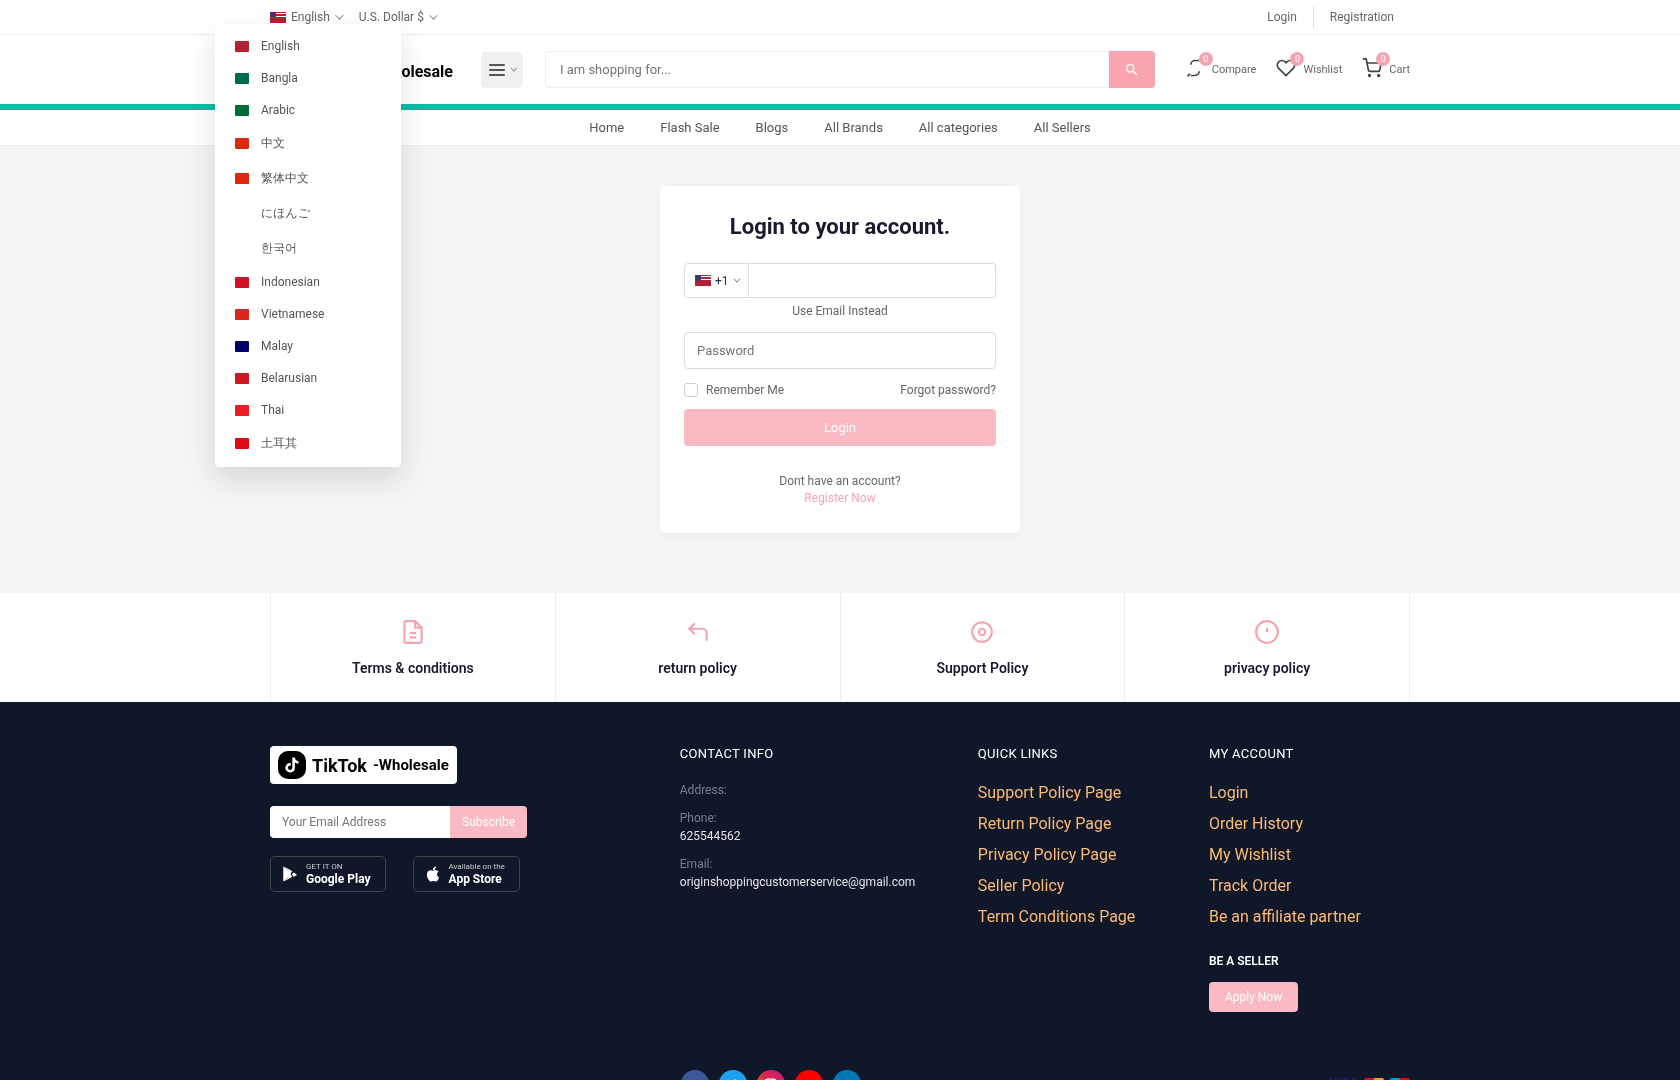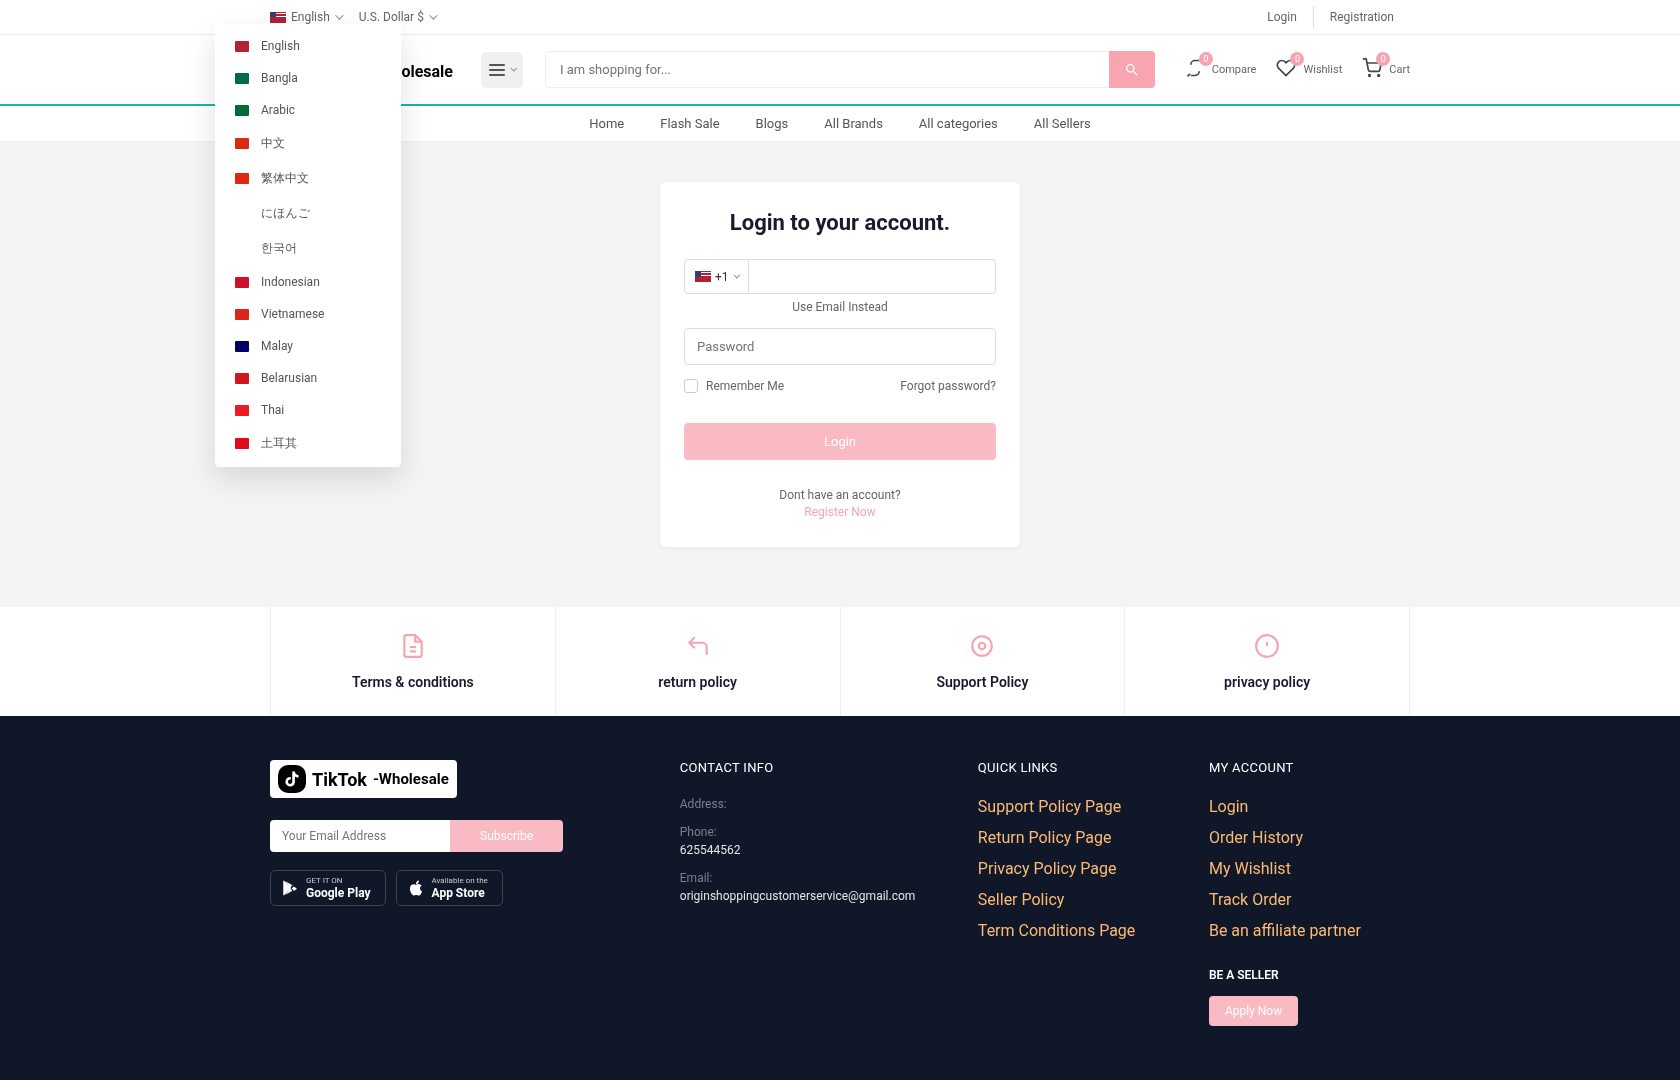--- a/index.html
+++ b/index.html
@@ -30,33 +30,33 @@
 .search-wrap{flex:1;display:flex;margin-left:10px}
 .search-input{flex:1;border:1px solid #eee;border-right:none;padding:10px 14px;font-size:13px;outline:none;border-radius:4px 0 0 4px}
 .search-btn{width:46px;background:#f8a5b0;border:none;border-radius:0 4px 4px 0;cursor:pointer;display:flex;align-items:center;justify-content:center}
 .search-btn svg{width:16px;height:16px;fill:#fff}
 .header-actions{display:flex;gap:20px;margin-left:18px}
 .header-action{display:flex;align-items:center;gap:7px;position:relative;cursor:pointer}
 .action-icon{position:relative}
 .action-icon svg{width:20px;height:20px;stroke:#444;fill:none;stroke-width:2}
 .badge{position:absolute;top:-6px;right:-8px;background:#f5a5b0;color:#fff;font-size:9px;width:14px;height:14px;border-radius:50%;display:flex;align-items:center;justify-content:center}
 .action-label{font-size:11px;color:#666}
-.navbar{border-top:2px solid #14b8a6;border-bottom:1px solid #eee;padding:10px 0}
+.navbar{border-top:6px solid #14b8a6;border-bottom:1px solid #eee;padding:10px 0}
 .navbar-inner{display:flex;justify-content:center;gap:36px}
 .nav-link{color:#555;text-decoration:none;font-size:13px;cursor:pointer}
 .main{background:#f3f4f6;padding:40px 0 60px;min-height:380px}
 .login-card{max-width:360px;margin:0 auto;background:#fff;border-radius:6px;padding:28px 24px;box-shadow:0 2px 8px rgba(0,0,0,0.04)}
 .login-title{text-align:center;font-size:22px;font-weight:700;color:#1a1a2e;margin-bottom:24px}
 .phone-row{display:flex;margin-bottom:6px}
 .country-code{display:flex;align-items:center;gap:4px;border:1px solid #ddd;border-right:1px solid #ddd;padding:9px 10px;border-radius:4px 0 0 4px;font-size:12px;cursor:pointer}
 .country-code .chevron-down{width:5px;height:5px;border-width:1px}
 .phone-input{flex:1;border:1px solid #ddd;border-left:none;padding:9px 12px;border-radius:0 4px 4px 0;outline:none;font-size:13px}
 .use-email{text-align:center;font-size:12px;color:#666;margin-bottom:14px;cursor:pointer}
 .password-input{width:100%;border:1px solid #ddd;padding:10px 12px;border-radius:4px;outline:none;font-size:13px;margin-bottom:14px}
-.form-row{display:flex;justify-content:space-between;align-items:flex-end;margin-bottom:30px;font-size:12px}
+.form-row{display:flex;justify-content:space-between;align-items:flex-end;margin-bottom:12px;font-size:12px}
 .checkbox-wrap{display:flex;align-items:center;gap:8px;color:#666}
 .checkbox{width:14px;height:14px;border:1px solid #ccc;border-radius:3px}
 .forgot{color:#666;cursor:pointer}
 .login-btn{width:100%;background:#f9bac3;color:#fff;border:none;padding:11px;border-radius:4px;font-size:13px;cursor:pointer;margin-bottom:28px}
 .no-account{text-align:center;font-size:12px;color:#666}
 .register-link{color:#f5a5b0;text-align:center;font-size:12px;cursor:pointer;margin-top:3px}
 .policy-strip{background:#fff}
 .policy-inner{display:flex}
 .policy-card{flex:1;text-align:center;padding:26px 10px;border-right:1px solid #eee}
 .policy-card:first-child{border-left:1px solid #eee}
@@ -64,22 +64,22 @@
 .policy-icon svg{width:26px;height:26px;stroke:#f5a5b0;fill:none;stroke-width:2}
 .policy-label{font-size:14px;font-weight:600;color:#1a1a2e}
 .footer{background:#0f1729;color:#aaa;padding:44px 0 0}
 .footer-inner{display:grid;grid-template-columns:1.7fr 1.2fr 0.9fr 0.9fr;gap:30px}
 .footer-logo-wrap{background:#fff;display:inline-flex;align-items:center;gap:6px;padding:5px 8px;border-radius:4px;margin-bottom:22px}
 .footer-logo-wrap .logo-icon{width:28px;height:28px}
 .footer-logo-text{font-weight:700;font-size:18px;color:#000}
 .footer-logo-sub{font-weight:700;font-size:15px;color:#000}
 .newsletter{display:flex;margin-bottom:18px;max-width:250px}
 .newsletter-input{flex:1;border:none;padding:9px 12px;border-radius:4px 0 0 4px;font-size:12px;outline:none}
-.newsletter-btn{background:#f9bac3;color:#fff;border:none;padding:9px 30px;border-radius:0 4px 4px 0;font-size:12px;cursor:pointer}
-.app-buttons{display:flex;gap:10px}
+.newsletter-btn{background:#f9bac3;color:#fff;border:none;padding:9px 12px;border-radius:0 4px 4px 0;font-size:12px;cursor:pointer}
+.app-buttons{display:flex;gap:27px}
 .app-btn{border:1px solid #444;border-radius:5px;padding:5px 14px 5px 10px;display:flex;align-items:center;gap:7px;cursor:pointer;background:#0f1729}
 .app-btn svg{width:18px;height:18px;fill:#fff}
 .app-btn-text{font-size:8px;color:#ccc;line-height:1.2}
 .app-btn-text strong{font-size:12px;color:#fff;display:block}
 .footer-heading{color:#fff;font-size:13px;font-weight:400;margin-bottom:22px;letter-spacing:0.3px}
 .footer-label{font-size:12px;color:#7a7f8d;margin-bottom:4px}
 .footer-value{font-size:12px;color:#e5e5e5;margin-bottom:14px}
 .footer-link{display:block;font-size:16px;color:#fdba74;text-decoration:none;margin-bottom:12px;cursor:pointer}
 .be-seller{color:#fff;font-size:12px;font-weight:600;margin-top:28px;margin-bottom:14px}
 .apply-btn{background:#f9bac3;color:#fff;border:none;padding:8px 16px;border-radius:4px;font-size:12px;cursor:pointer}

